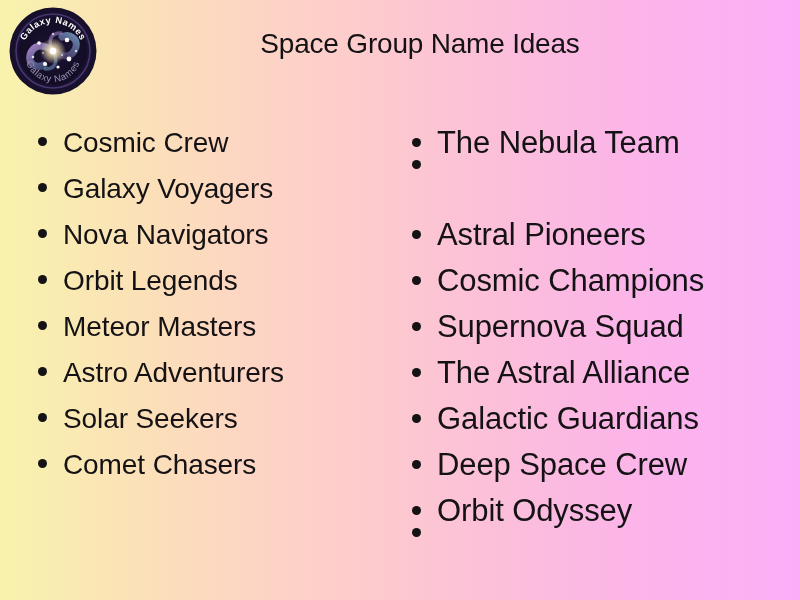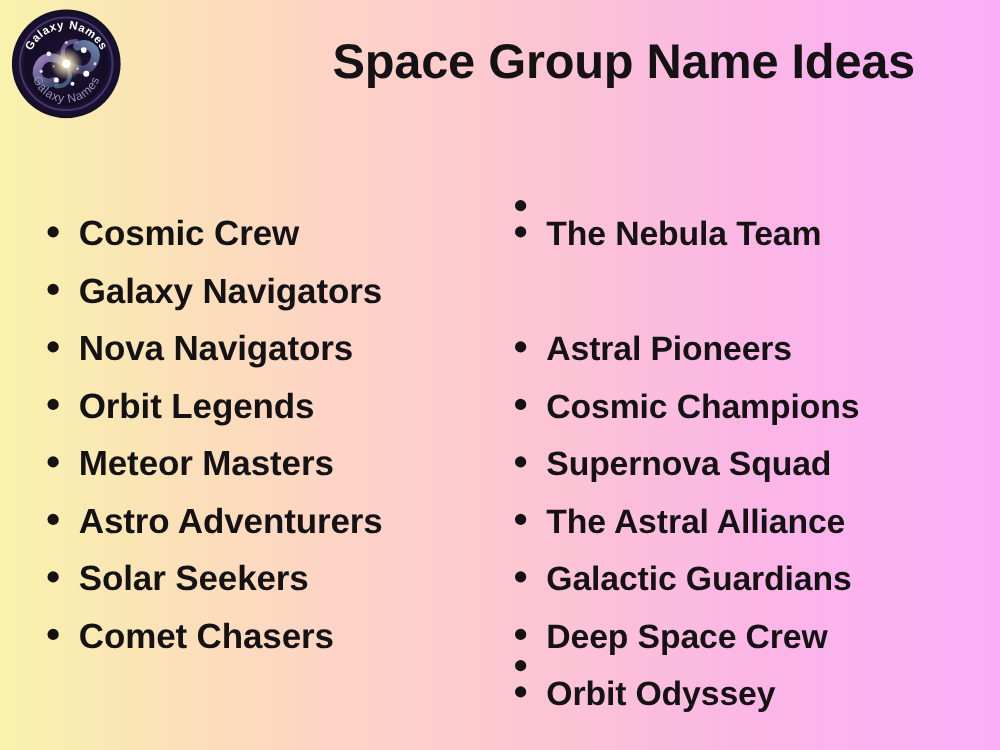--- a/index.html
+++ b/index.html
@@ -41,23 +41,23 @@
     width: 88px;
     height: 88px;
   }
 
   
   #page-title {
     position: absolute;
     left: 108px;
     top: 28px;
     width: 624px;
-    text-align: right;
-    font-size: 39px;
-    font-weight: bold;
+    text-align: center;
+    font-size: 28px;
+    font-weight: normal;
     color: #141214;
     letter-spacing: -0.2px;
     white-space: nowrap;
   }
 
   
   .column {
     position: absolute;
     top: 120px;
   }
@@ -75,27 +75,26 @@
     width: 9px;
     height: 9px;
     border-radius: 50%;
     background: #141214;
     margin-right: 16px;
     position: relative;
     top: -6px;
   }
   .name-label {
     font-size: 28px;
-    font-weight: bold;
+    font-weight: normal;
     color: #141214;
     line-height: 46px;
     letter-spacing: -0.1px;
-    margin-top: 44px;
-  }
-  #column-right .name-label { font-size: 27px; }
+  }
+  #column-right .name-label { font-size: 31px; }
 </style>
 </head>
 <body>
 
 <div id="poster">
 
   <div id="logo-badge">
     <svg viewBox="0 0 88 88" xmlns="http://www.w3.org/2000/svg">
       <defs>
         <radialGradient id="discGrad" cx="50%" cy="50%" r="60%">
@@ -157,21 +156,21 @@
 
   <div id="page-title">Space Group Name Ideas</div>
 
   <div id="column-left" class="column">
     <div class="name-item">
       <span class="bullet"></span>
       <span class="name-label">Cosmic Crew</span>
     </div>
     <div class="name-item">
       <span class="bullet"></span>
-      <span class="name-label">Galaxy Navigators</span>
+      <span class="name-label">Galaxy Voyagers</span>
     </div>
     <div class="name-item">
       <span class="bullet"></span>
       <span class="name-label">Nova Navigators</span>
     </div>
     <div class="name-item">
       <span class="bullet"></span>
       <span class="name-label">Orbit Legends</span>
     </div>
     <div class="name-item">

